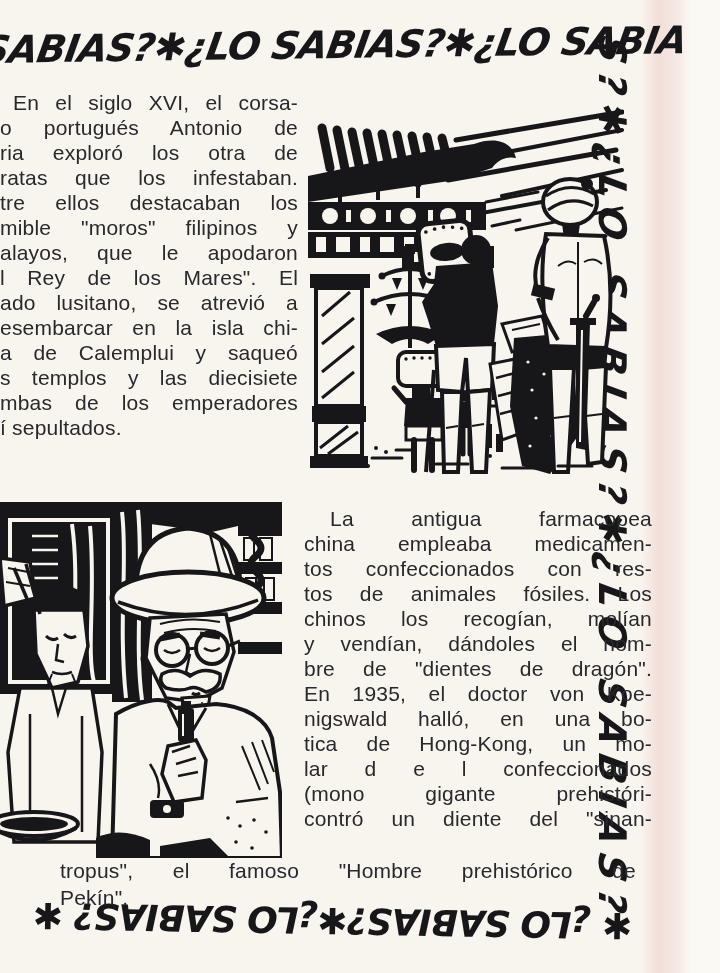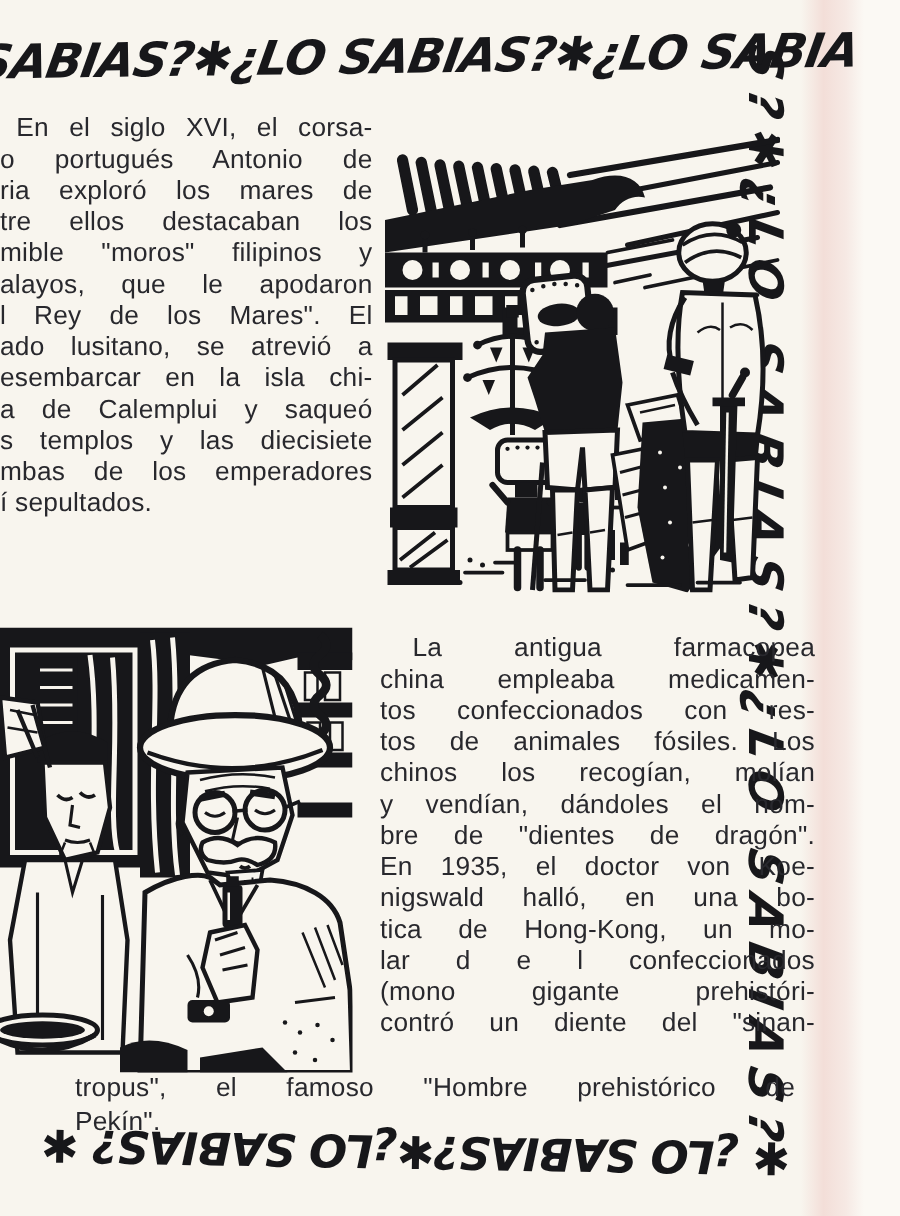--- a/index.html
+++ b/index.html
@@ -43,21 +43,22 @@
 <div class="page">
 
   <div class="band band-top">SABIAS?✱¿LO SABIAS?✱¿LO SABIA</div>
   <div class="band band-right">S?✱¿LO SABIAS?✱¿LO SABIAS?</div>
   <div class="band band-bottom">✱ ¿LO SABIAS?✱¿LO SABIAS? ✱</div>
 
   <div class="article article-1">
     <div class="lines">
         <div class="tline">En el siglo XVI, el corsa-</div>
         <div class="tline">o portugués Antonio de</div>
-        <div class="tline">ria exploró los mares de</div>
+        <div class="tline">ria exploró los otra de</div>
+        <div class="tline">ratas que los infestaban.</div>
         <div class="tline">tre ellos destacaban los</div>
         <div class="tline">mible "moros" filipinos y</div>
         <div class="tline">alayos, que le apodaron</div>
         <div class="tline">l Rey de los Mares". El</div>
         <div class="tline">ado lusitano, se atrevió a</div>
         <div class="tline">esembarcar en la isla chi-</div>
         <div class="tline">a de Calemplui y saqueó</div>
         <div class="tline">s templos y las diecisiete</div>
         <div class="tline">mbas de los emperadores</div>
       </div>

